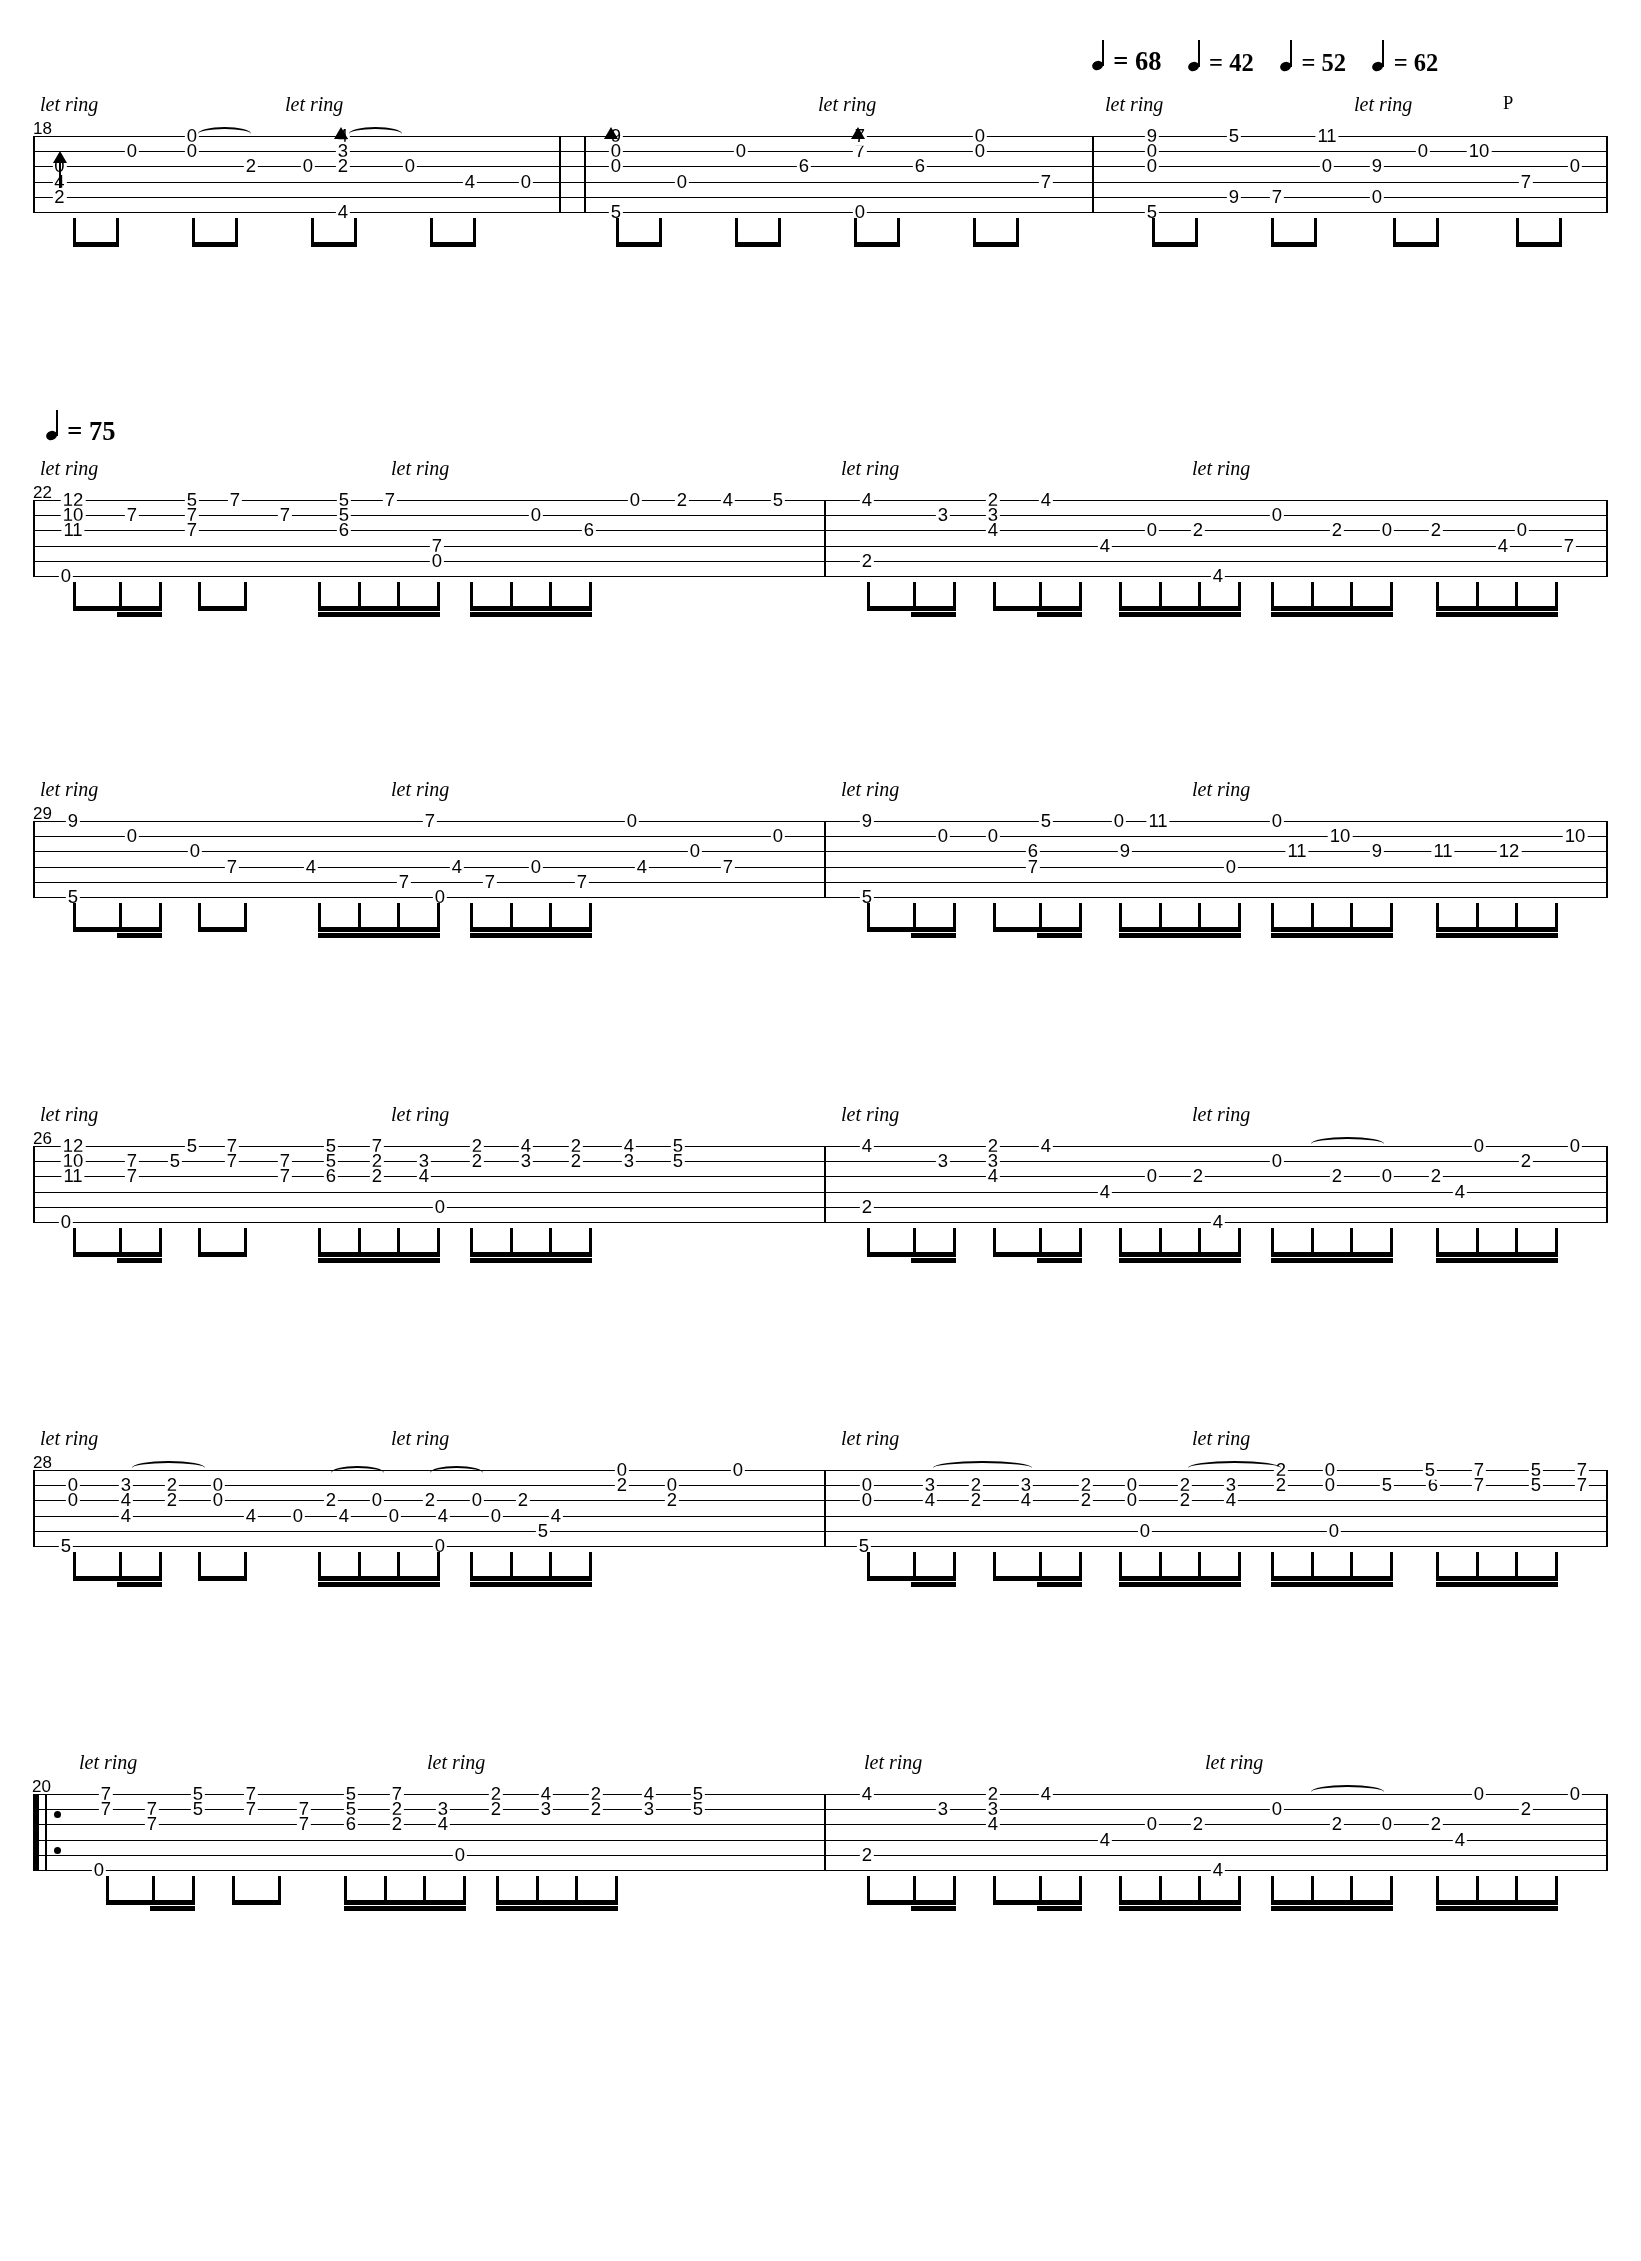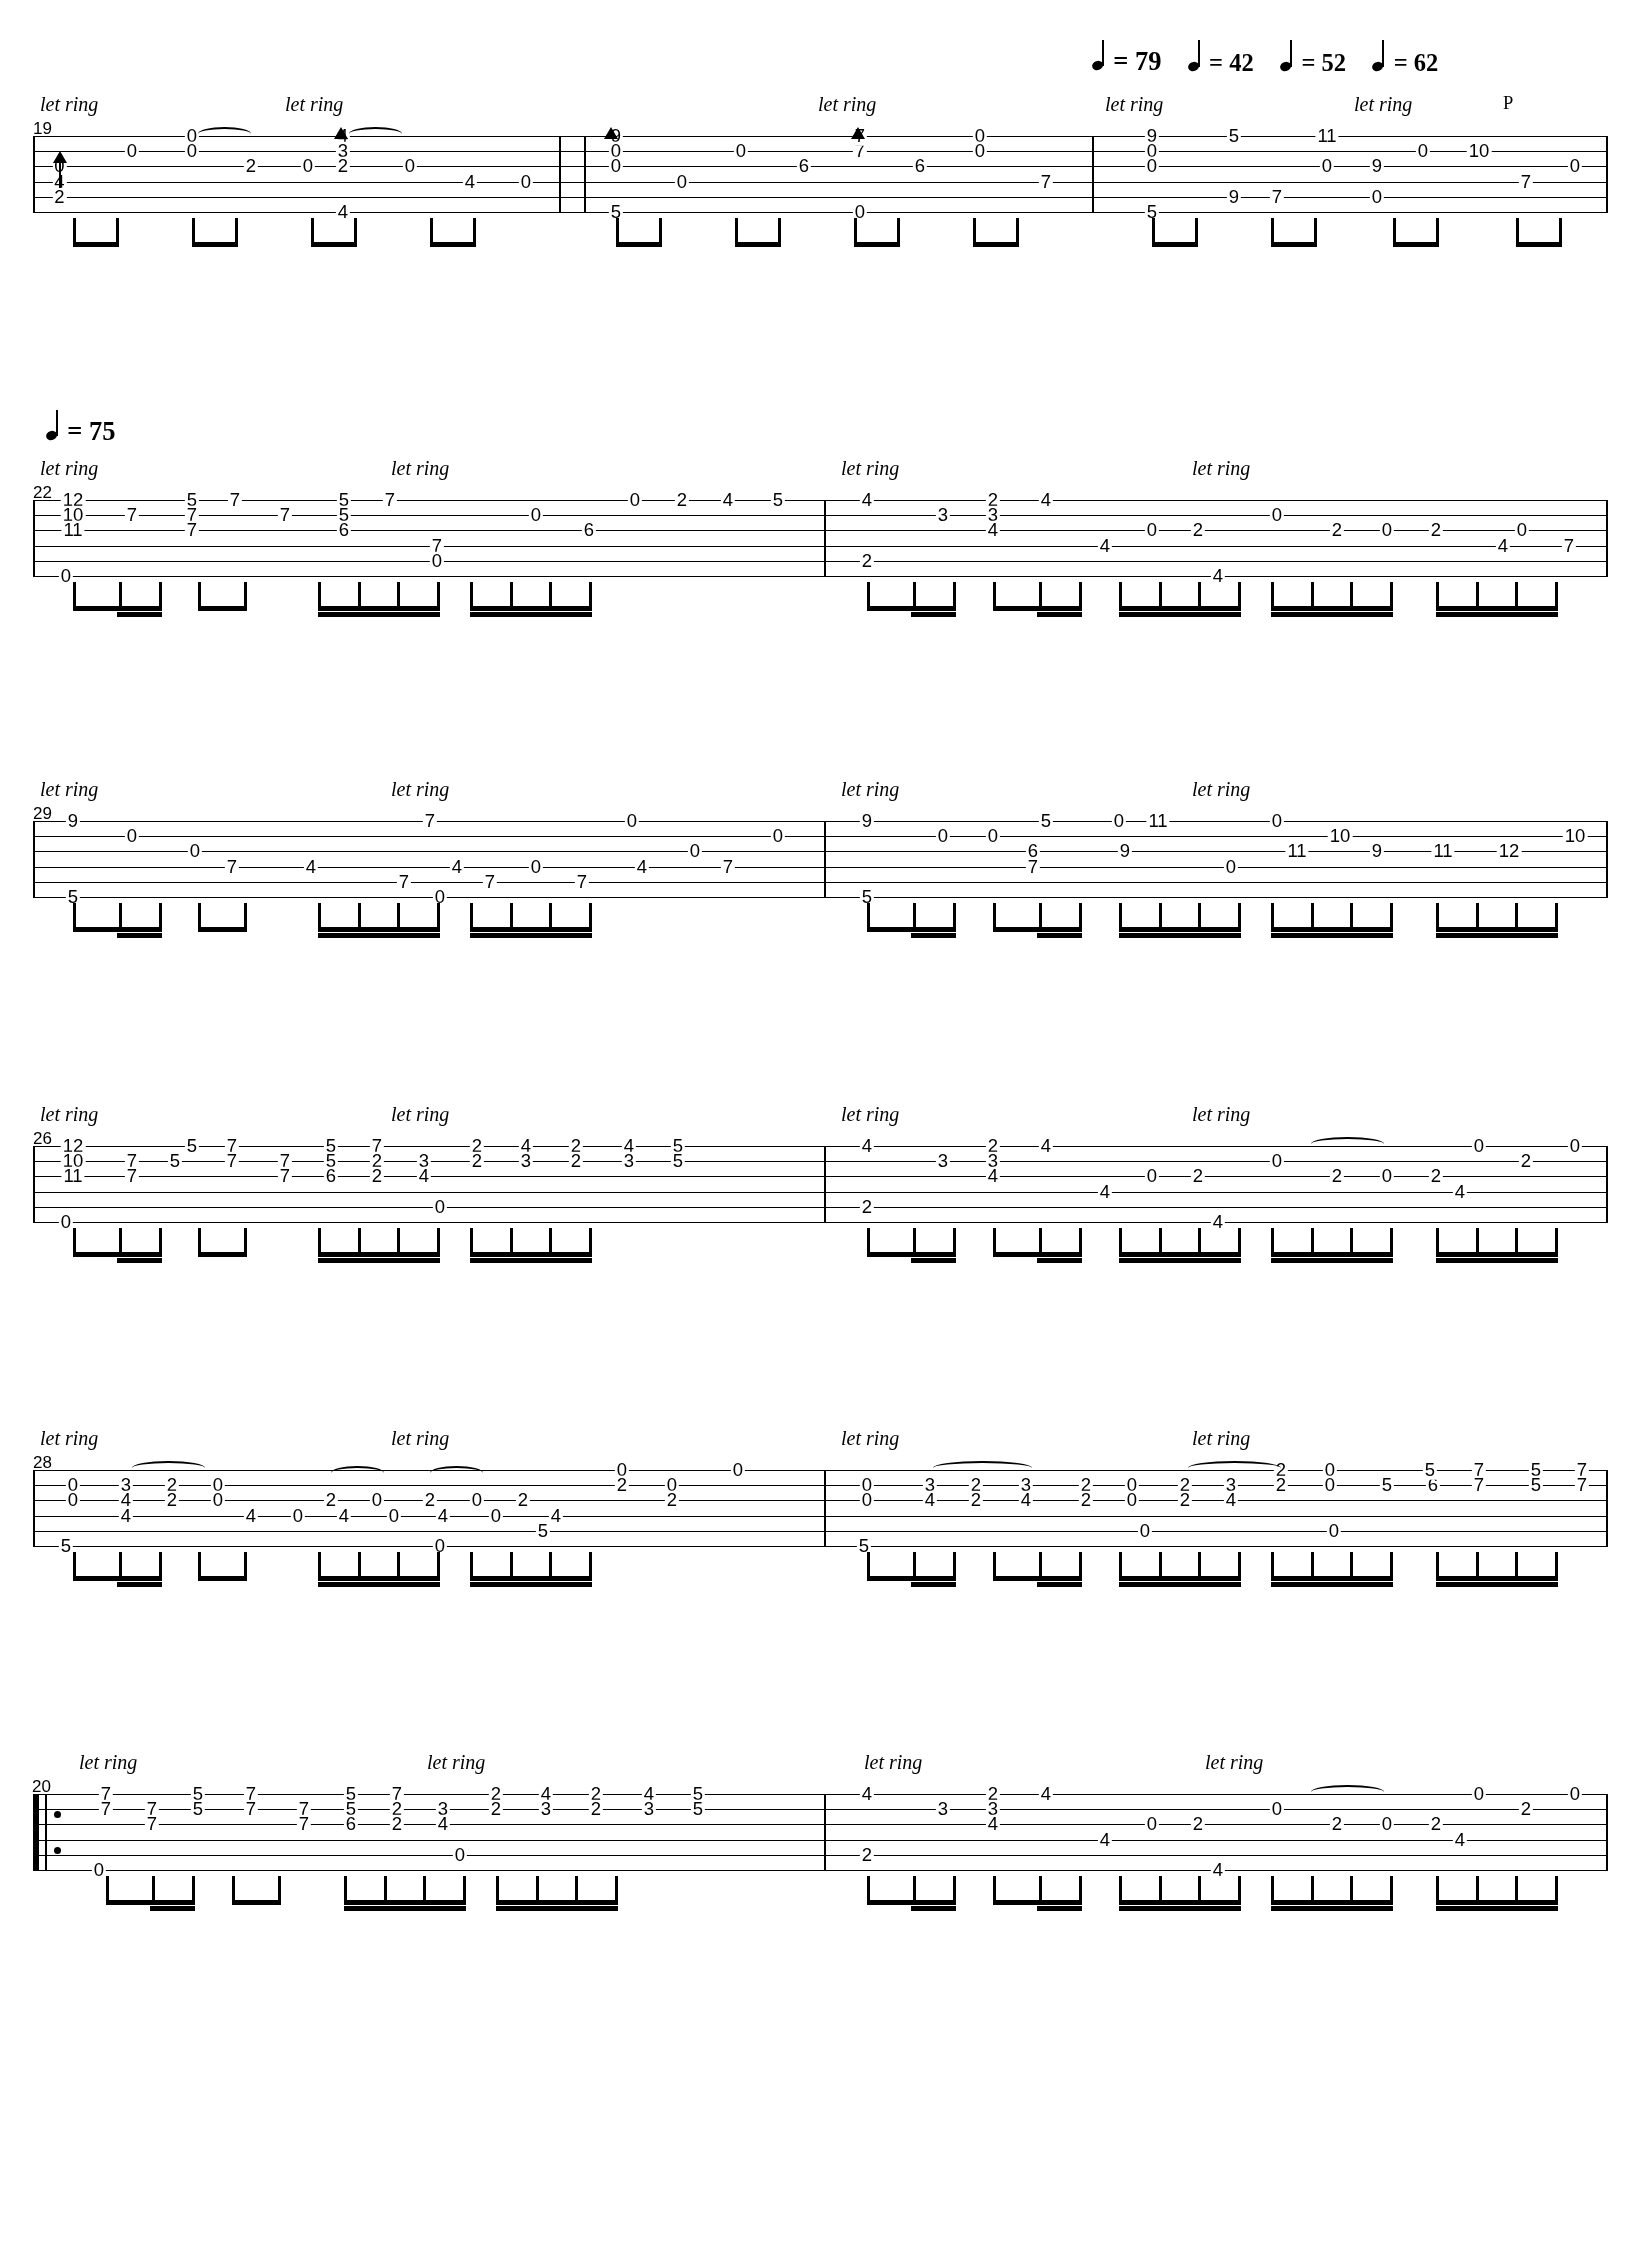--- a/index.html
+++ b/index.html
@@ -186,21 +186,21 @@
 <body>
 
 <div class="page">
 
   <div class="tempo-row" style="left:1092px; top:40px;">
     <span class="tempo-item">
       <span class="quarter-note">
           <span class="head"></span>
           <span class="stem"></span>
         </span>
-      <span class="tempo-text big">= 79</span>
+      <span class="tempo-text big">= 68</span>
     </span>
     <span class="tempo-item">
       <span class="quarter-note">
           <span class="head"></span>
           <span class="stem"></span>
         </span>
       <span class="tempo-text">= 42</span>
     </span>
     <span class="tempo-item">
       <span class="quarter-note">
@@ -218,21 +218,21 @@
     </span>
   </div>
   <div class="pmark" style="left:1503px; top:93px;">P</div>
 
   <div class="system" style="top:86px;">
     <div class="letring" style="left:40px; top:6.6px;">let ring</div>
     <div class="letring" style="left:285px; top:6.6px;">let ring</div>
     <div class="letring" style="left:818px; top:6.6px;">let ring</div>
     <div class="letring" style="left:1105px; top:6.6px;">let ring</div>
     <div class="letring" style="left:1354px; top:6.6px;">let ring</div>
-    <div class="measure-num" style="left:33px; top:33px;">19</div>
+    <div class="measure-num" style="left:33px; top:33px;">18</div>
 
     <div class="staff" style="top:50px;">
       <div class="line" style="top:0px;"></div>
       <div class="line" style="top:15px;"></div>
       <div class="line" style="top:30px;"></div>
       <div class="line" style="top:46px;"></div>
       <div class="line" style="top:61px;"></div>
       <div class="line" style="top:76px;"></div>
       <div class="barline" style="left:0px;"></div>
       <div class="barline" style="left:526px;"></div>

